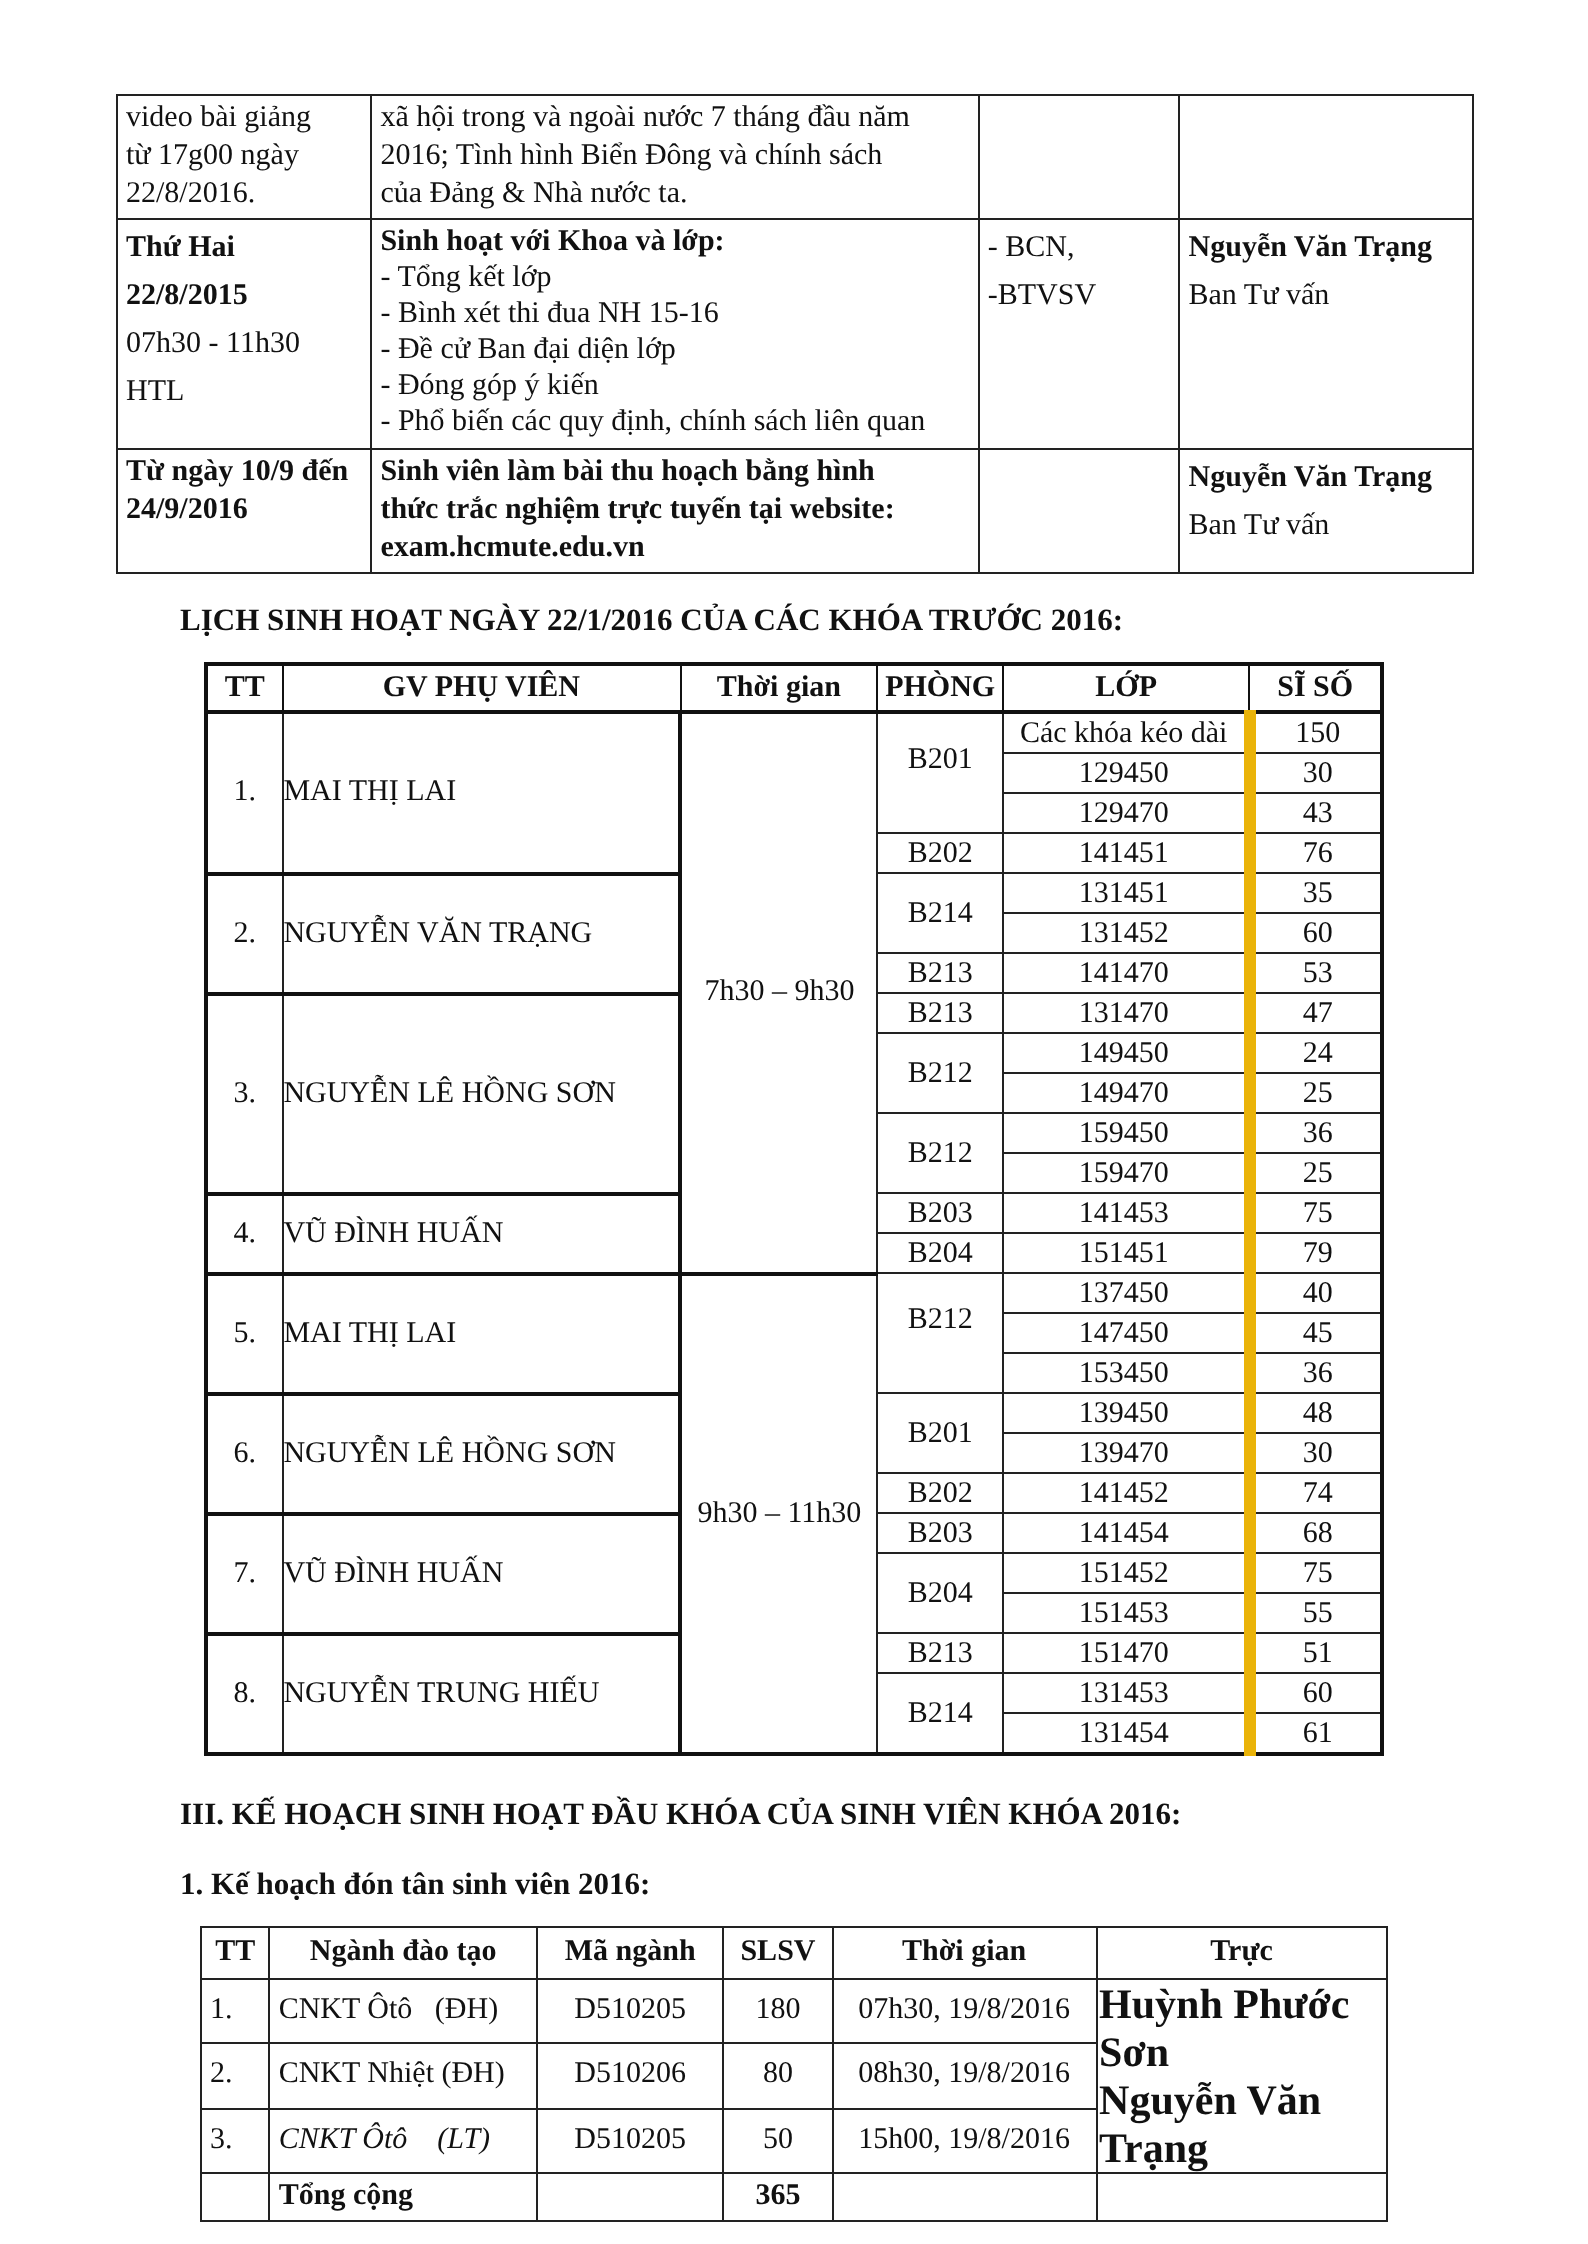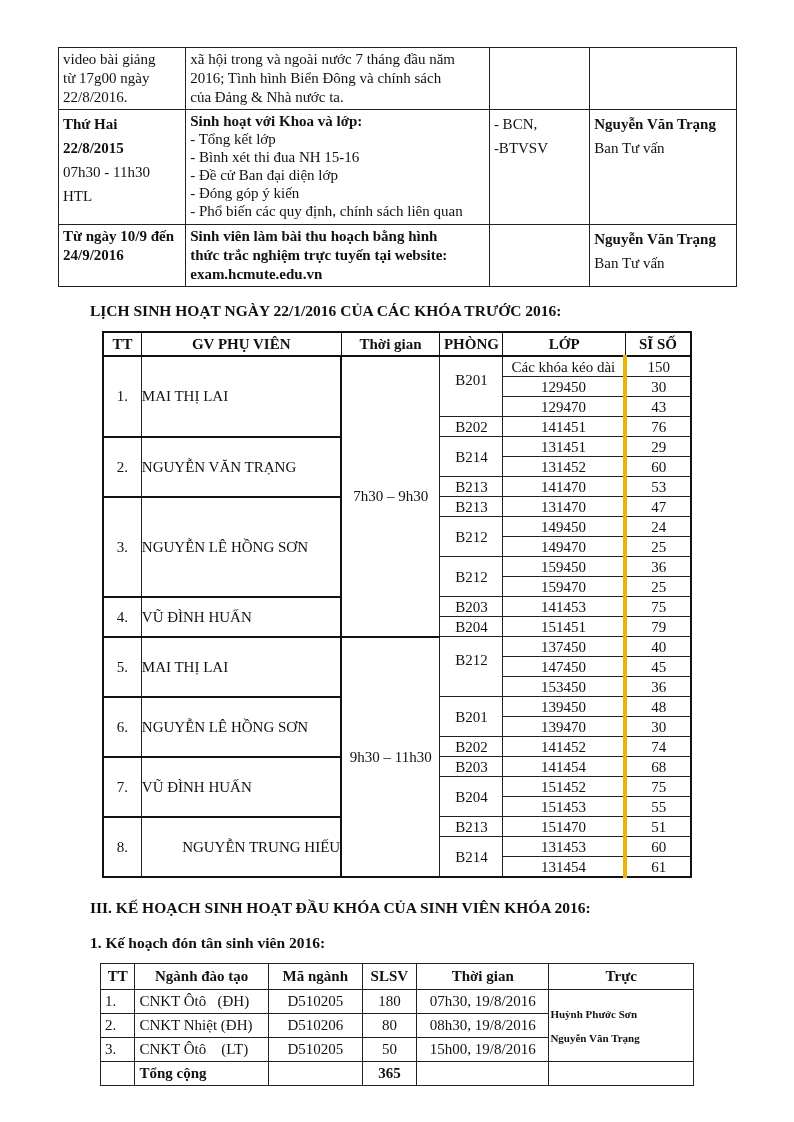--- a/index.html
+++ b/index.html
@@ -21,21 +21,21 @@
 
   
   #sched { left:102px; top:331px; width:590px; font-size:15px; border:2px solid #111; }
   #sched th { height:22px; font-weight:bold; text-align:center; vertical-align:middle; border:1px solid #111; border-bottom:2px solid #111; font-size:15px; }
   #sched td { height:19px; line-height:18px; text-align:center; vertical-align:middle; border:1px solid #222; }
   #sched td.tt { width:37px; }
   #sched td.gv { width:200px; text-align:left; padding-left:0; border-right:2px solid #111; }
   #sched td.tg { width:98px; vertical-align:middle; }
   #sched td.ph { width:62px; }
   #sched td.lop { width:121px; }
-  #sched td.ss { width:63px; border-left:4px solid #eab308; border-right:2px solid #111; }
+  #sched td.ss { width:63px; border-left:6px solid #eab308; border-right:2px solid #111; }
 
   
   #plan { left:100px; top:963px; width:594px; font-size:15px; }
   #plan th { height:25px; font-weight:bold; text-align:center; vertical-align:middle; }
   #plan td { height:23px; vertical-align:middle; padding:0 4px; }
   #plan .c-tt { width:26px; }
   #plan .c-ng { width:125px; }
   #plan .c-ma { width:86px; text-align:center; }
   #plan .c-sl { width:46px; text-align:center; }
   #plan .c-tg { width:126px; text-align:center; }
@@ -136,21 +136,21 @@
       <tr class="grp-end">
         <td class="ph" rowspan="1">B202</td>
         <td class="lop">141451</td>
         <td class="ss">76</td>
       </tr>
       <tr>
         <td class="tt" rowspan="3" style="border-bottom: 2px solid rgb(17, 17, 17);">2.</td>
         <td class="gv" rowspan="3" style="border-bottom: 2px solid rgb(17, 17, 17);">NGUYỄN VĂN TRẠNG</td>
         <td class="ph" rowspan="2">B214</td>
         <td class="lop">131451</td>
-        <td class="ss">29</td>
+        <td class="ss">35</td>
       </tr>
       <tr>
         <td class="lop">131452</td>
         <td class="ss">60</td>
       </tr>
       <tr class="grp-end">
         <td class="ph" rowspan="1">B213</td>
         <td class="lop">141470</td>
         <td class="ss">53</td>
       </tr>
@@ -234,21 +234,21 @@
         <td class="ph" rowspan="2">B204</td>
         <td class="lop">151452</td>
         <td class="ss">75</td>
       </tr>
       <tr class="grp-end">
         <td class="lop">151453</td>
         <td class="ss">55</td>
       </tr>
       <tr>
         <td class="tt" rowspan="3" style="border-bottom: 2px solid rgb(17, 17, 17);">8.</td>
-        <td class="gv" rowspan="3" style="border-bottom: 2px solid rgb(17, 17, 17); text-align: right;">NGUYỄN TRUNG HIẾU</td>
+        <td class="gv" rowspan="3" style="border-bottom: 2px solid rgb(17, 17, 17);">NGUYỄN TRUNG HIẾU</td>
         <td class="ph" rowspan="1">B213</td>
         <td class="lop">151470</td>
         <td class="ss">51</td>
       </tr>
       <tr>
         <td class="ph" rowspan="2">B214</td>
         <td class="lop">131453</td>
         <td class="ss">60</td>
       </tr>
       <tr class="grp-end">
@@ -270,35 +270,35 @@
     <th class="c-sl">SLSV</th>
     <th class="c-tg">Thời gian</th>
     <th class="c-tr">Trực</th>
   </tr>
   <tr>
     <td class="c-tt">1.</td>
     <td class="c-ng" style="white-space:pre;">CNKT Ôtô   (ĐH)</td>
     <td class="c-ma">D510205</td>
     <td class="c-sl">180</td>
     <td class="c-tg">07h30, 19/8/2016</td>
-    <td class="c-tr b" rowspan="3" style="line-height:24px; padding:0 1px; font-size:11px;">
+    <td class="c-tr b" rowspan="3" style="line-height:24px; padding:0 1px; font-size:21px;">
       <div>Huỳnh Phước Sơn</div>
       <div>Nguyễn Văn Trạng</div>
     </td>
   </tr>
   <tr>
     <td class="c-tt">2.</td>
     <td class="c-ng" style="white-space:pre;">CNKT Nhiệt (ĐH)</td>
     <td class="c-ma">D510206</td>
     <td class="c-sl">80</td>
     <td class="c-tg">08h30, 19/8/2016</td>
   </tr>
   <tr>
     <td class="c-tt">3.</td>
-    <td class="c-ng" style="white-space:pre;">CNKT Ôtô    (LT)</td>
+    <td class="c-ng" style="white-space:pre;font-style:italic;">CNKT Ôtô    (LT)</td>
     <td class="c-ma">D510205</td>
     <td class="c-sl">50</td>
     <td class="c-tg">15h00, 19/8/2016</td>
   </tr>
   <tr>
     <td class="c-tt"></td>
     <td class="c-ng b">Tổng cộng</td>
     <td class="c-ma"></td>
     <td class="c-sl b">365</td>
     <td class="c-tg"></td>

